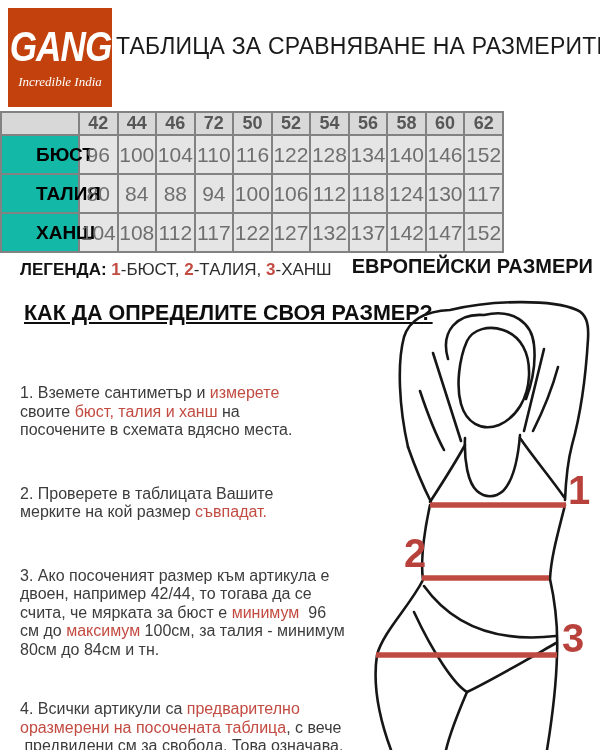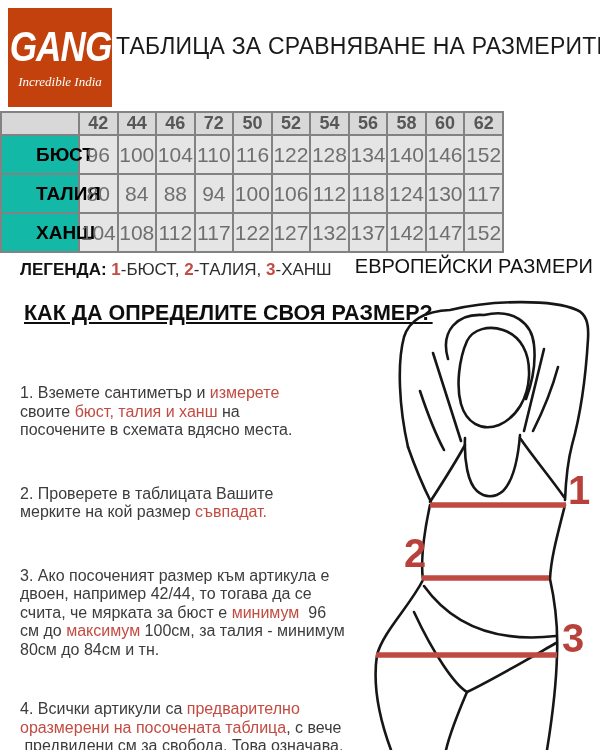--- a/index.html
+++ b/index.html
@@ -36,21 +36,21 @@
   table.sizes thead th{
     background:#d8d8d8;color:#575757;font-size:18px;font-weight:700;height:20px;
   }
   table.sizes tbody th{
     background:#14b8a6;color:#000;font-size:19px;font-weight:700;height:37px;padding-left:34px;
   }
   table.sizes tbody td{background:#e5e5e5;color:#6f6f6f;font-size:21px;font-weight:400;}
 
   
   .legend{position:absolute;left:20px;top:260px;font-size:17px;color:#2d2d2d;white-space:nowrap;}
-  .euro{position:absolute;right:7px;top:255px;font-size:20px;font-weight:400;color:#121212;white-space:nowrap;}
+  .euro{position:absolute;right:7px;top:255px;font-size:20px;font-weight:700;color:#121212;white-space:nowrap;}
   .b{font-weight:700;color:#111;}
   .accent{color:#c24b42;}
 
   
   .howto-heading{position:absolute;left:24px;top:301px;font-size:21.5px;font-weight:700;color:#0e0e0e;white-space:nowrap;text-decoration:underline;}
   .instructions{
     position:absolute;left:20px;top:347px;width:372px;
     font-size:16px;line-height:18.5px;color:#3c3c3c;white-space:pre-wrap;
   }
   .instr{margin:0;}

